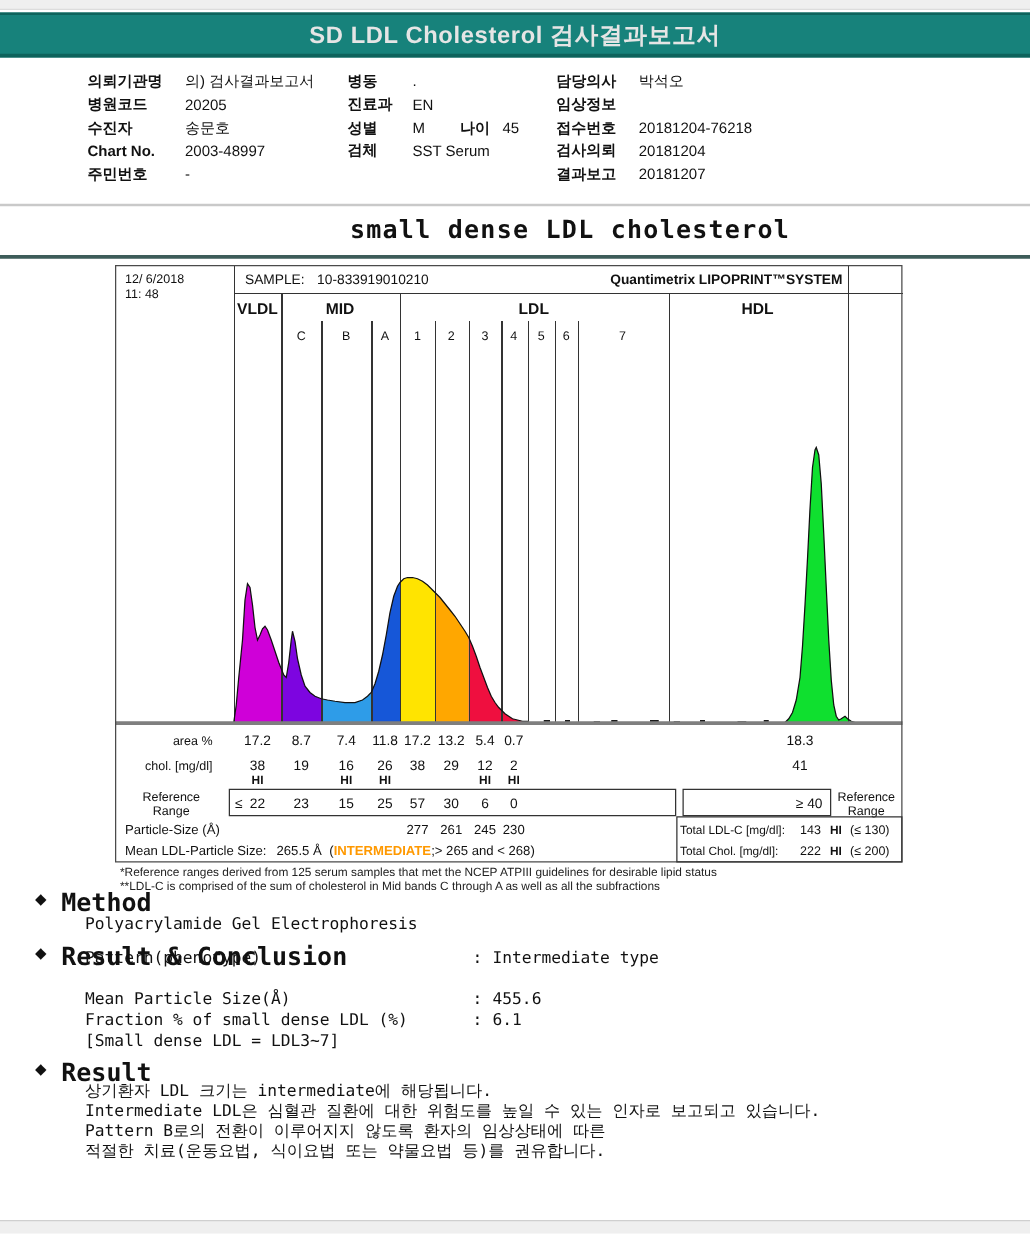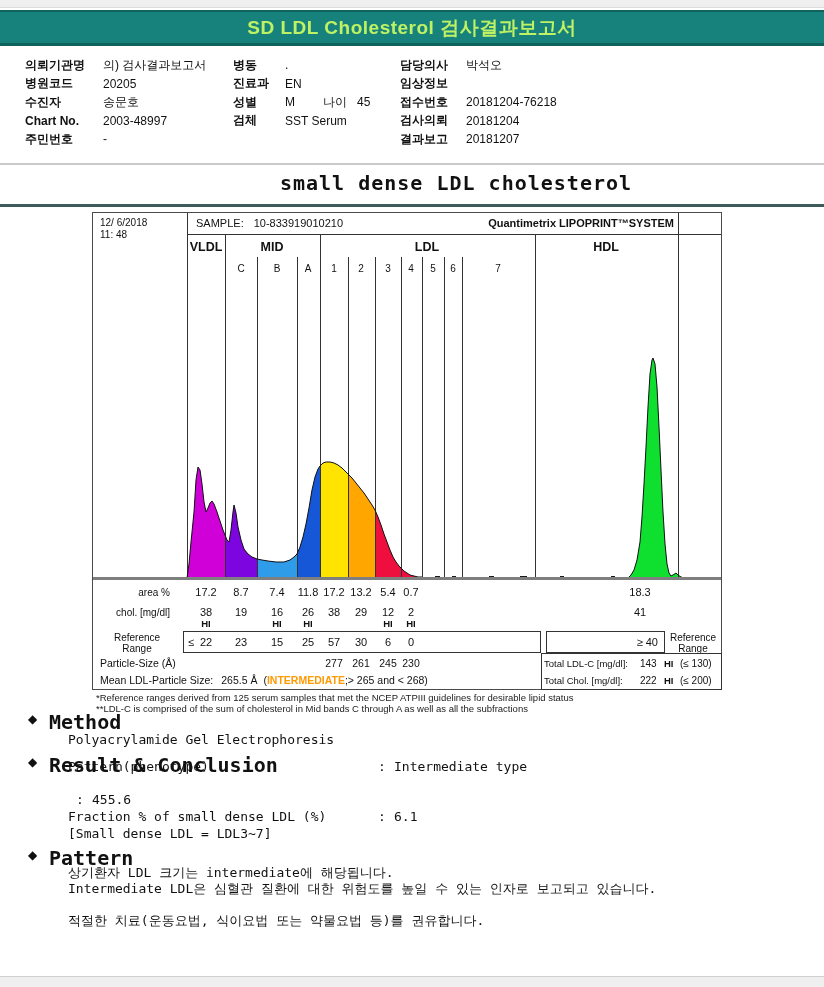--- a/index.html
+++ b/index.html
@@ -3,28 +3,28 @@
 <meta charset="utf-8">
 <style>
   html,body{margin:0;padding:0;background:#fff;}
   #page{position:relative;width:824px;height:987px;background:#ffffff;
         font-family:"Liberation Sans",sans-serif;color:#111;overflow:hidden;}
   .topstrip{position:absolute;left:0;top:0;width:824px;height:7px;background:#efefef;border-bottom:1px solid #dcdcdc;}
   .botstrip{position:absolute;left:0;top:976px;width:824px;height:11px;background:#efefef;border-top:1px solid #cfcfcf;}
   .banner{position:absolute;left:0;top:10px;width:824px;height:31px;background:#17827b;
           border-top:2px solid #0e635c;border-bottom:3px solid #0e635c;
           display:flex;align-items:center;justify-content:center;}
-  .banner h1{margin:0;color:#bef264;font-size:19px;font-weight:bold;letter-spacing:.5px;}
-  .pcol{position:absolute;top:56px;font-size:12px;}
+  .banner h1{margin:0;color:#e5e5e5;font-size:19px;font-weight:bold;letter-spacing:.5px;}
+  .pcol{position:absolute;top:56px;font-size:12px;margin-left:45px;}
   .prow{display:flex;height:18.5px;align-items:center;white-space:nowrap;}
   .plabel{font-weight:bold;}
   .pcol1{left:25px;} .pcol1 .plabel{width:78px;}
   .pcol2{left:233px;} .pcol2 .plabel{width:52px;}
   .pcol3{left:400px;} .pcol3 .plabel{width:66px;}
-  .plabel2{font-weight:normal;margin-left:28px;margin-right:10px;}
+  .plabel2{font-weight:bold;margin-left:28px;margin-right:10px;}
   .hr1{position:absolute;left:0;top:163px;width:824px;height:2px;background:#c9c9c9;}
   .sd-title{position:absolute;left:0;top:171px;width:824px;text-align:center;
             font-family:"DejaVu Sans Mono",monospace;font-size:20px;font-weight:bold;letter-spacing:1px;padding-left:44px;}
   .hr2{position:absolute;left:0;top:204px;width:824px;height:3px;background:#3d5c59;}
   svg.chart{position:absolute;left:92px;top:212px;}
   svg text{font-family:"Liberation Sans",sans-serif;fill:#111;}
   .t95{font-size:9.5px;} .t10{font-size:10px;} .t105{font-size:10.5px;}
   .t11{font-size:11px;} .t12{font-size:12.5px;}
   .b{font-weight:bold;} .mid{text-anchor:middle;} .end{text-anchor:end;}
   .fnote{font-size:9.5px;fill:#222;}
@@ -304,30 +304,32 @@
 
   <div class="secline" style="top:755px;left:0;width:824px;">
     <span class="diamond">◆</span>
     <span class="sech sech-text">Result &amp; Conclusion</span>
   </div>
   <div class="rrow" style="top:759px;">
     <span class="rname">Pattern(phenotype)</span>
     <span class="rcolon">:</span>
     <span>Intermediate type</span></div>
   <div class="rrow" style="top:792px;">
+    <span class="rname">Mean Particle Size(Å)</span>
     <span class="rcolon">:</span>
     <span>455.6</span></div>
   <div class="rrow" style="top:809px;">
     <span class="rname">Fraction % of small dense LDL (%)</span>
     <span class="rcolon">:</span>
     <span>6.1</span></div>
   <div class="secline" style="top:826px;left:68px;text-align:right;">[Small dense LDL = LDL3~7]</div>
 
   <div class="secline" style="top:848px;left:0;width:824px;">
     <span class="diamond">◆</span>
-    <span class="sech sech-text">Pattern</span>
+    <span class="sech sech-text">Result</span>
   </div>
   <div class="secline" style="top:880px;left:68px;">Intermediate LDL은 심혈관 질환에 대한 위험도를 높일 수 있는 인자로 보고되고 있습니다.</div>
   <div class="secline" style="top:864px;left:68px;">상기환자 LDL 크기는 intermediate에 해당됩니다.</div>
+  <div class="secline" style="top:896px;left:68px;">Pattern B로의 전환이 이루어지지 않도록 환자의 임상상태에 따른</div>
   <div class="secline" style="top:912px;left:68px;">적절한 치료(운동요법, 식이요법 또는 약물요법 등)를 권유합니다.</div>
 
   <div class="botstrip"></div>
 </div>
 
 </body></html>

